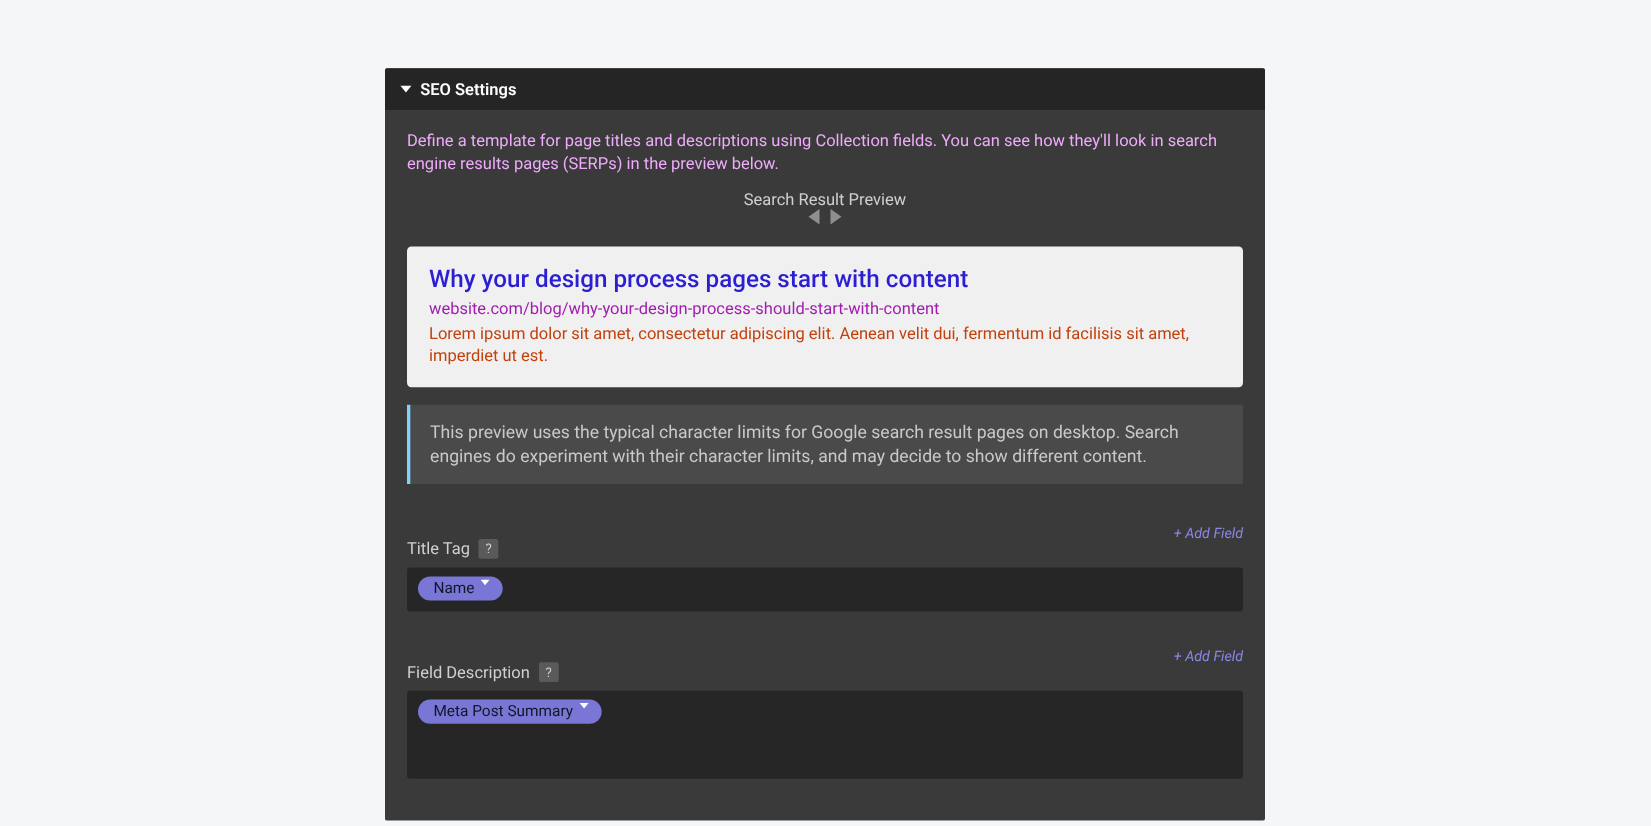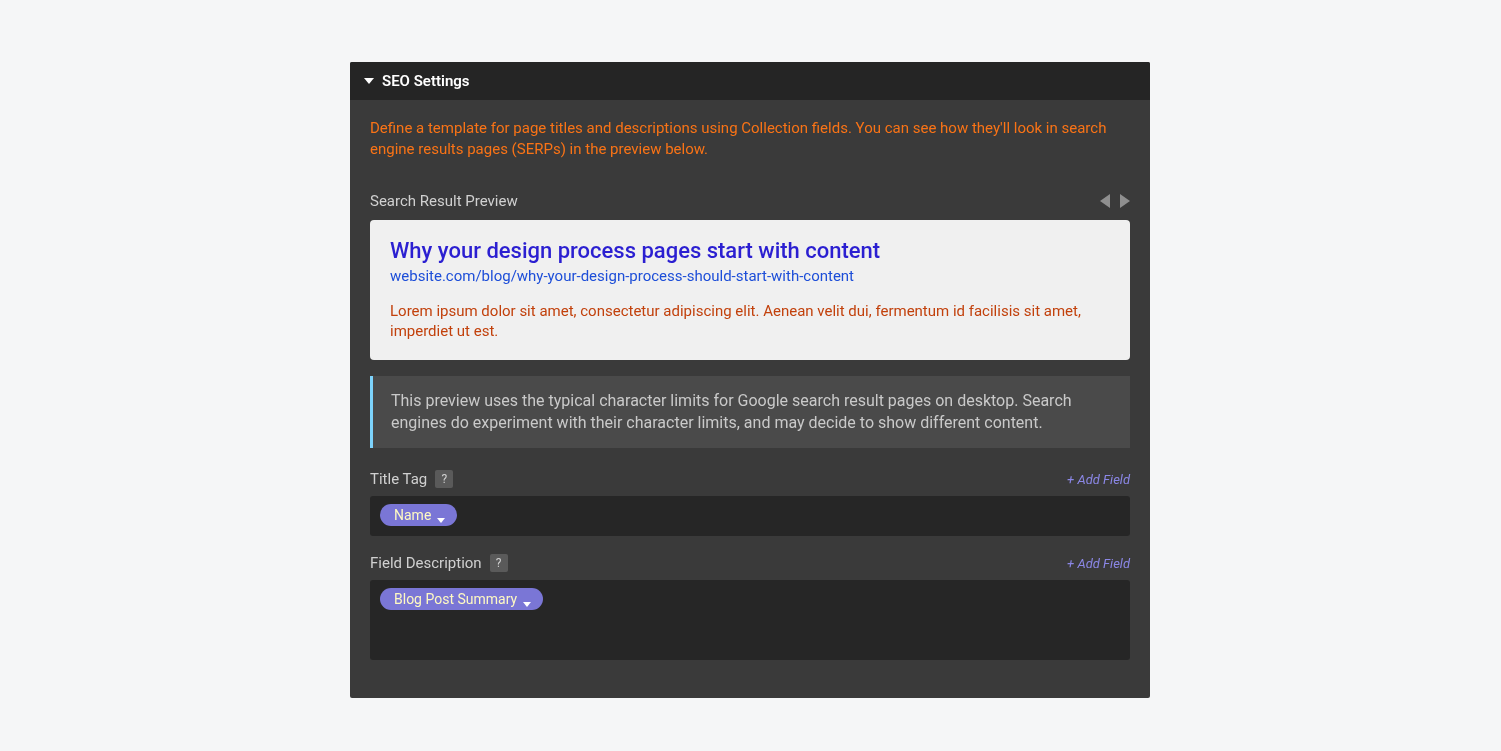--- a/index.html
+++ b/index.html
@@ -32,32 +32,33 @@
   .panel-header .chevron {
     width: 0; height: 0;
     border-left: 5px solid transparent;
     border-right: 5px solid transparent;
     border-top: 6px solid #fff;
   }
   .panel-body {
     padding: 18px 20px 20px 20px;
   }
   .intro {
-    color: #f97316;
+    color: #f0abfc;
     font-size: 15px;
     line-height: 1.4;
-    margin-bottom: 32px;
+    margin-bottom: 12px;
   }
   .preview-row {
     display: flex;
     align-items: center;
     justify-content: space-between;
     color: #d0d0d0;
     font-size: 15px;
-    margin-bottom: 10px;
+    margin-bottom: 20px;
+    flex-direction: column;
   }
   .preview-nav {
     display: flex;
     gap: 10px;
     align-items: center;
   }
   .tri-left, .tri-right {
     width: 0; height: 0; display: inline-block;
   }
   .tri-left {
@@ -78,23 +79,23 @@
     padding: 18px 20px 18px 20px;
     margin-bottom: 16px;
   }
   .serp-title {
     color: #2b1fd1;
     font-size: 22px;
     font-weight: 500;
     margin-bottom: 4px;
   }
   .serp-url {
-    color: #1d4ed8;
-    font-size: 15px;
-    margin-bottom: 16px;
+    color: #a21caf;
+    font-size: 15px;
+    margin-bottom: 4px;
   }
   .serp-desc {
     color: #c2410c;
     font-size: 15px;
     line-height: 1.35;
   }
   .note {
     background: #4a4a4a;
     border-left: 3px solid #7dd3fc;
     padding: 14px 18px;
@@ -108,20 +109,21 @@
     align-items: center;
     justify-content: space-between;
     margin-bottom: 8px;
   }
   .field-label-wrap {
     display: flex;
     align-items: center;
     gap: 8px;
     color: #d0d0d0;
     font-size: 15px;
+    margin-top: 28px;
   }
   .help-badge {
     display: inline-flex;
     align-items: center;
     justify-content: center;
     width: 18px;
     height: 18px;
     background: #5a5a5a;
     color: #cfcfcf;
     font-size: 12px;
@@ -142,26 +144,26 @@
     display: flex;
     align-items: flex-start;
     gap: 6px;
     margin-bottom: 18px;
   }
   .field-input.tall {
     min-height: 80px;
   }
   .chip {
     background: #7a76d6;
-    color: #fef9c3;
+    color: #0f172a;
     border-radius: 12px;
     padding: 3px 12px 3px 14px;
     font-size: 14px;
     display: inline-flex;
-    align-items: flex-end;
+    align-items: flex-start;
     gap: 6px;
     cursor: pointer;
   }
   .chip .chev-down {
     width: 0; height: 0;
     border-left: 4px solid transparent;
     border-right: 4px solid transparent;
     border-top: 5px solid #fff;
   }
 </style>
@@ -211,19 +213,19 @@
 
     <div class="field-header">
       <div class="field-label-wrap">
         <span>Field Description</span>
         <span class="help-badge">?</span>
       </div>
       <span class="add-field">+ Add Field</span>
     </div>
     <div class="field-input tall">
       <span class="chip">
-        <span>Blog Post Summary</span>
+        <span>Meta Post Summary</span>
         <span class="chev-down"></span>
       </span>
     </div>
 
   </div>
 </div>
 
 </body></html>

